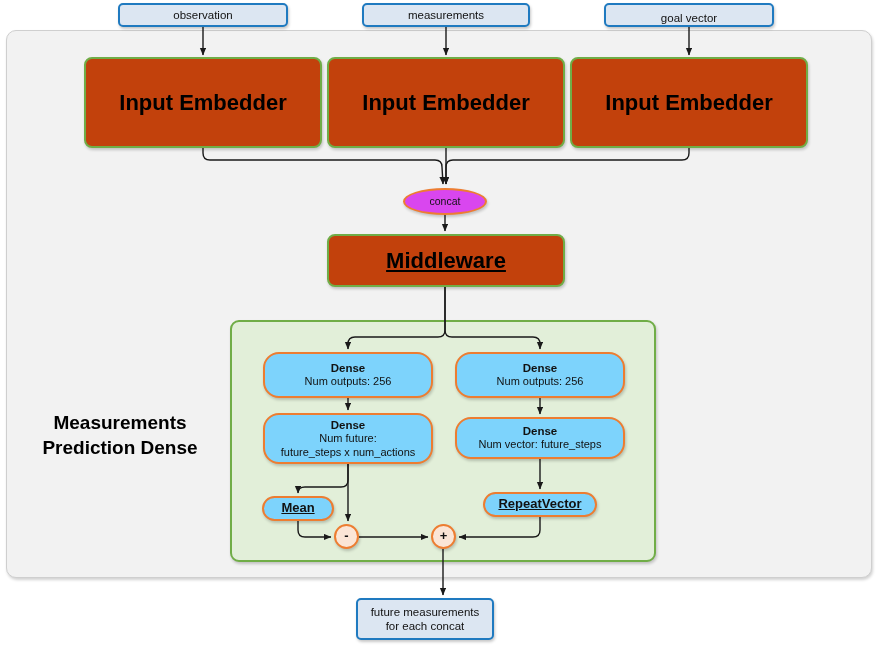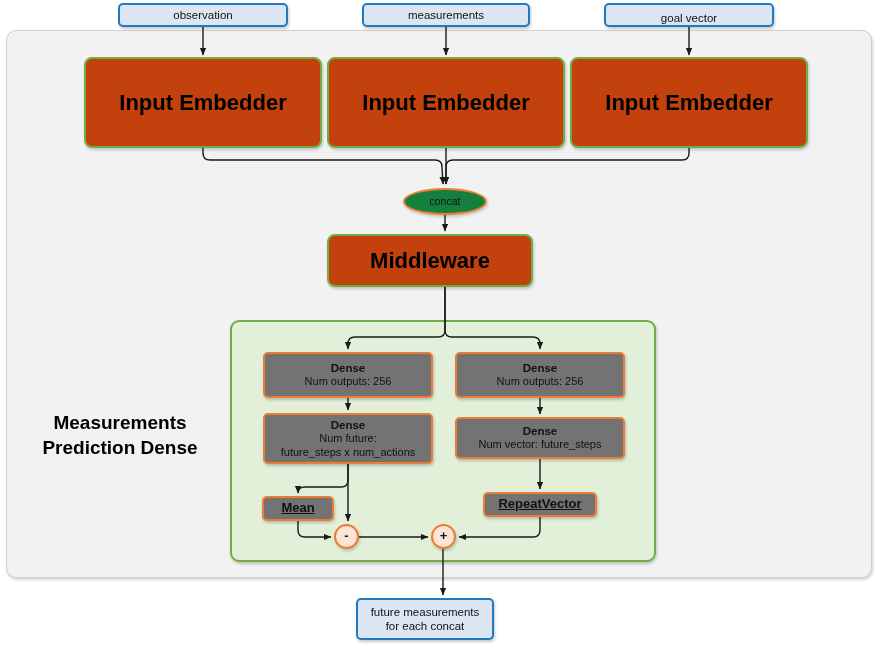--- a/index.html
+++ b/index.html
@@ -72,42 +72,42 @@
   .head-container {
     background: #e2efd9;
     border: 2px solid #70ad47;
     border-radius: 9px;
     box-shadow: 1px 2px 3px rgba(0,0,0,0.2);
     z-index: 2;
   }
 
   
   .op-box {
-    background: #737373;
+    background: #7dd3fc;
     border: 2px solid #ed7d31;
-    border-radius: 5px;
+    border-radius: 16px;
     box-shadow: 1px 2px 3px rgba(0,0,0,0.2);
     font-size: 11px;
     color: #111111;
     flex-direction: column;
     z-index: 4;
   }
   .op-box .ttl {
     font-weight: bold;
     font-size: 11.5px;
   }
   .op-box.single {
     font-weight: bold;
     font-size: 13px;
     text-decoration: underline;
   }
 
   
   .ellipse-node {
-    background: #15803d;
+    background: #d946ef;
     border: 2px solid #ed7d31;
     border-radius: 50%;
     box-shadow: 1px 2px 3px rgba(0,0,0,0.2);
     font-size: 10.5px;
     color: #111111;
     z-index: 4;
   }
 
   
   .circ-node {
@@ -160,21 +160,21 @@
   </div>
 
   <div class="node green-box" style="left:570px; top:57px; width:238px; height:91px;">
     <span>Input Embedder</span>
   </div>
 
   <div class="node ellipse-node" style="left:403px; top:188px; width:84px; height:27px;">
     <span>concat</span>
   </div>
 
-  <div class="node green-box" style="left:327px; top:234px; width:206px; height:53px;">
+  <div class="node green-box" style="left:327px; top:234px; width:238px; height:53px;text-decoration:underline;">
     <span>Middleware</span>
   </div>
 
   <div class="node head-container" style="left:230px; top:320px; width:426px; height:242px;"></div>
 
   <div class="head-label" style="left:22px; top:411px; width:196px;">
     <div>Measurements</div>
     <div>Prediction Dense</div>
   </div>
 

